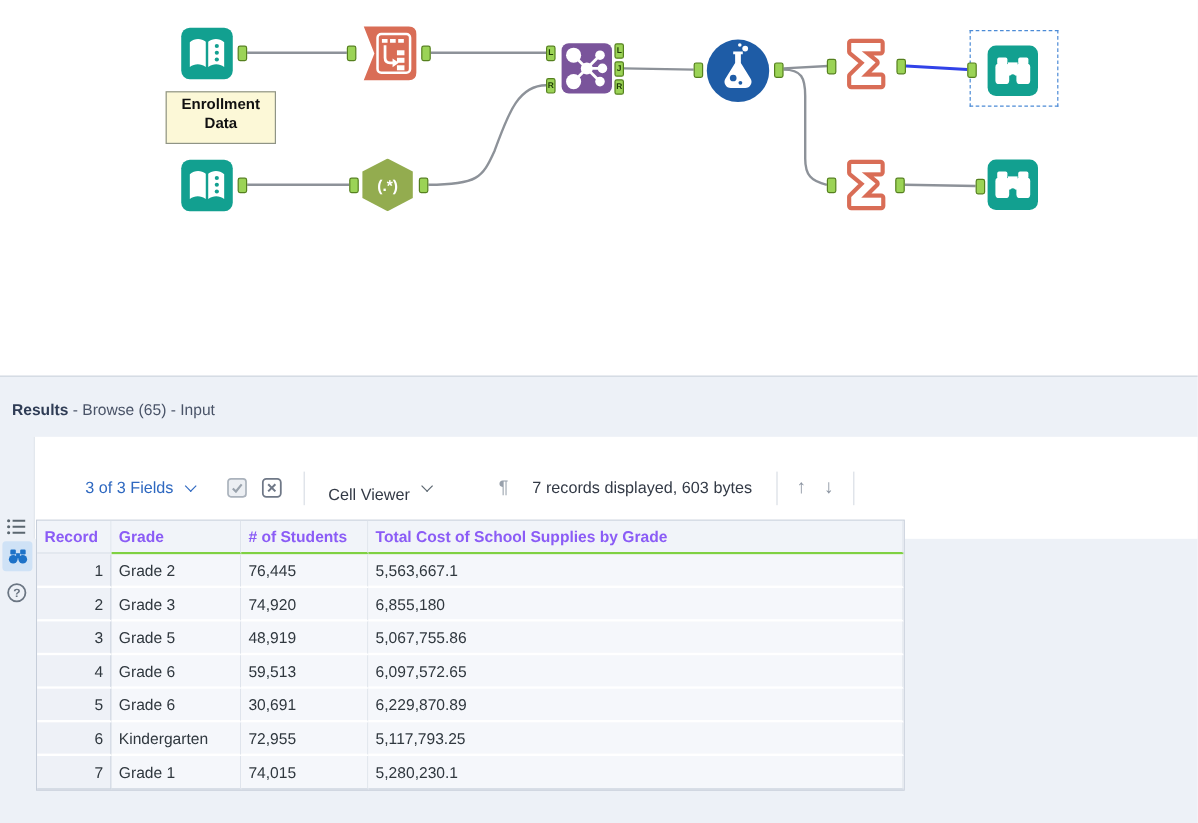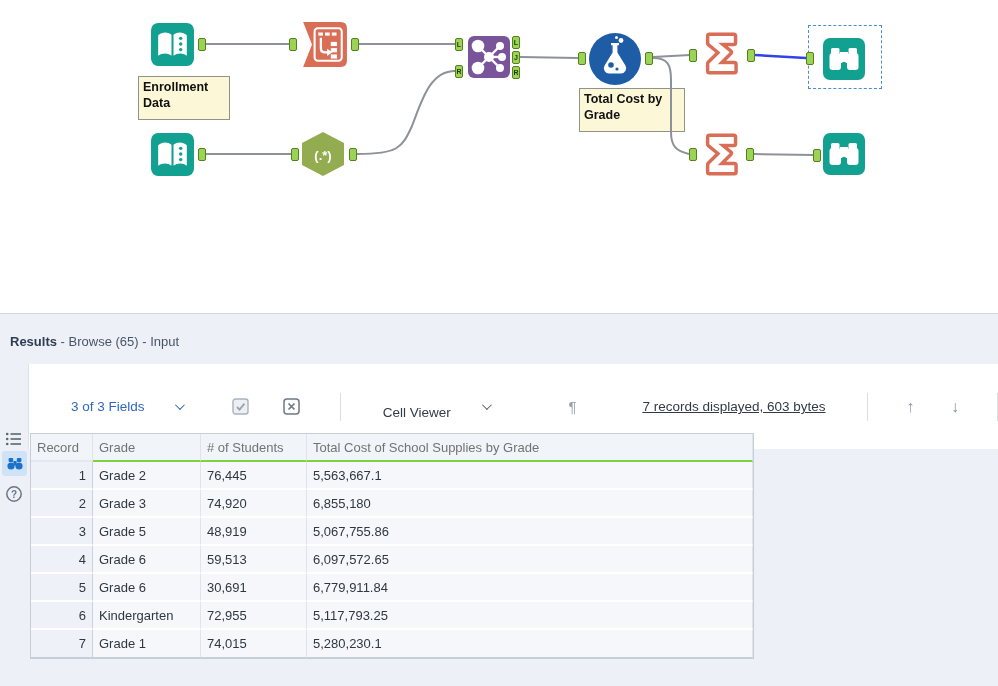--- a/index.html
+++ b/index.html
@@ -40,41 +40,40 @@
   #results-header b { color:#2f3c55; font-weight:bold; }
 
   #res-sidebar { position:absolute; left:0; top:50px; bottom:0; width:28px; }
   .side-ic { position:absolute; left:5px; width:18px; height:18px; }
   .side-sel { position:absolute; left:2px; top:87px; width:25px; height:25px; background:#cfe2f6; border-radius:3px; }
 
   #res-toolbar {
     position:absolute; left:28px; top:50px; right:0; height:85px; background:#ffffff;
     display:flex; align-items:center; padding-left:42px; font-size:13.5px; color:#333a46;
     border-left:1px solid #dde3ea;
-    justify-content:space-between;
   }
   .tb-link { color:#2e68c0; }
   .chev {
     display:inline-block; width:7px; height:7px;
     border-right:1.6px solid #2e68c0; border-bottom:1.6px solid #2e68c0;
     transform:rotate(45deg) translateY(-2px);
   }
   .chev.dark { border-color:#5b6670; }
   .tb-div { width:1px; height:28px; background:#d9dee5; }
   .tb-ic { display:inline-flex; }
   .pilcrow { color:#98a1ac; font-size:15px; }
   .arrow-btn { color:#8a93a0; font-size:16px; line-height:16px; }
 
   #res-table { position:absolute; left:30px; top:119px; border-collapse:separate; border-spacing:0; table-layout:fixed; width:722px; background:#fff; border:1px solid #c6ceda; }
   #res-table th, #res-table td {
     font-size:13px; height:28px; padding:0 6px; text-align:left;
     border-right:1px solid #dfe4ec; white-space:nowrap; overflow:hidden;
   }
   #res-table th {
-    background:#f1f4f9; color:#737373; font-weight:normal;
+    background:#f1f4f9; color:#8b5cf6; font-weight:bold;
     border-bottom:2px solid #7fd142;
   }
   #res-table th.no-green { border-bottom:2px solid #e3e8ef; }
   #res-table td { background:#f5f7fb; color:#30383f; border-bottom:2px solid #ffffff; }
   #res-table td.rec { background:#eef1f7; text-align:right; border-right:1px solid #c9d1dc; }
   #res-table tr:last-child td { border-bottom:1px solid #c6ceda; }
 </style>
 </head>
 <body>
 
@@ -217,22 +216,21 @@
       <rect x="26.5" y="11" width="8.5" height="6" rx="1.5" fill="#fff"></rect>
       <rect x="7.5" y="16" width="11.5" height="17" rx="3" fill="#fff"></rect>
       <rect x="25" y="16" width="11.5" height="17" rx="3" fill="#fff"></rect>
       <rect x="18" y="15" width="8" height="11" fill="#fff"></rect>
       <circle cx="22" cy="27" r="2.2" fill="#12a090"></circle>
       <line x1="22" y1="29" x2="22" y2="33" stroke="#12a090" stroke-width="1.6"></line>
     </svg>
   </div>
   <div class="port" style="left:813px; top:149px;"></div>
 
-  <div class="annotation" style="left:138px; top:76px; width:92px; height:44px;">Enrollment Data</div>
-  <div class="annotation" style="left:579px; top:88px; width:106px; height:44px;">Total Cost by Grade</div>
+  <div class="annotation" style="left:138px; top:76px; width:92px; height:44px;text-align:center;">Enrollment Data</div>
 </div>
 
 <div id="results">
 
   <div id="results-header">
     <b>Results</b>
     <span>- Browse (65) - Input</span>
   </div>
 
   <div id="res-sidebar">
@@ -273,21 +271,21 @@
       <path d="M5.5 5.5 L11.5 11.5 M11.5 5.5 L5.5 11.5" stroke="#6f7887" stroke-width="1.7"></path>
     </svg>
 
     <span class="tb-div" style="margin-left:18px;"></span>
 
     <span style="margin-left:20px;margin-top:12px;">Cell Viewer</span>
     <span class="chev dark" style="margin-left:9px;"></span>
 
     <span class="pilcrow" style="margin-left:58px;">¶</span>
 
-    <span style="margin-left:44px;text-decoration:underline;">7 records displayed, 603 bytes</span>
+    <span style="margin-left:20px;">7 records displayed, 603 bytes</span>
 
     <span class="tb-div" style="margin-left:20px;"></span>
     <span class="arrow-btn" style="margin-left:16px;">↑</span>
     <span class="arrow-btn" style="margin-left:15px;">↓</span>
     <span class="tb-div" style="margin-left:16px;"></span>
   </div>
 
   <table id="res-table">
     <colgroup>
       <col style="width:62px">
@@ -325,21 +323,21 @@
         <tr>
           <td class="rec">4</td>
           <td>Grade 6</td>
           <td>59,513</td>
           <td>6,097,572.65</td>
         </tr>
         <tr>
           <td class="rec">5</td>
           <td>Grade 6</td>
           <td>30,691</td>
-          <td>6,779,911.84</td>
+          <td>6,229,870.89</td>
         </tr>
         <tr>
           <td class="rec">6</td>
           <td>Kindergarten</td>
           <td>72,955</td>
           <td>5,117,793.25</td>
         </tr>
         <tr>
           <td class="rec">7</td>
           <td>Grade 1</td>

